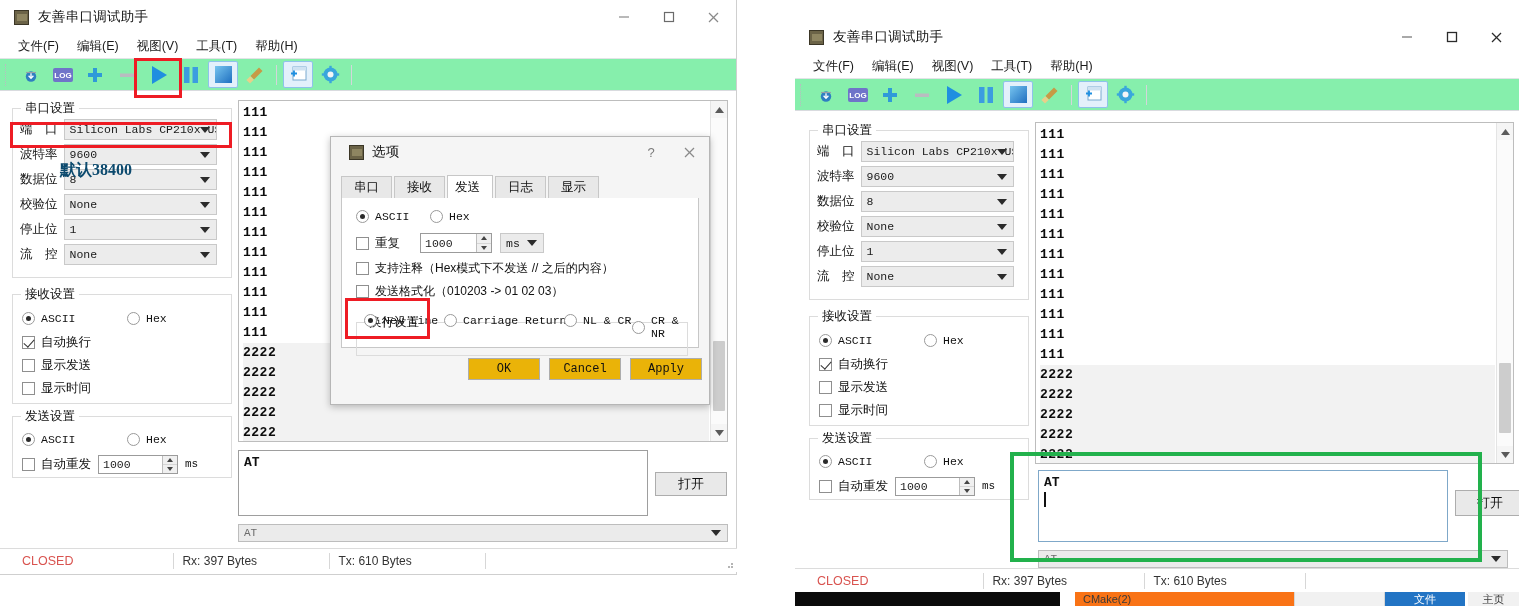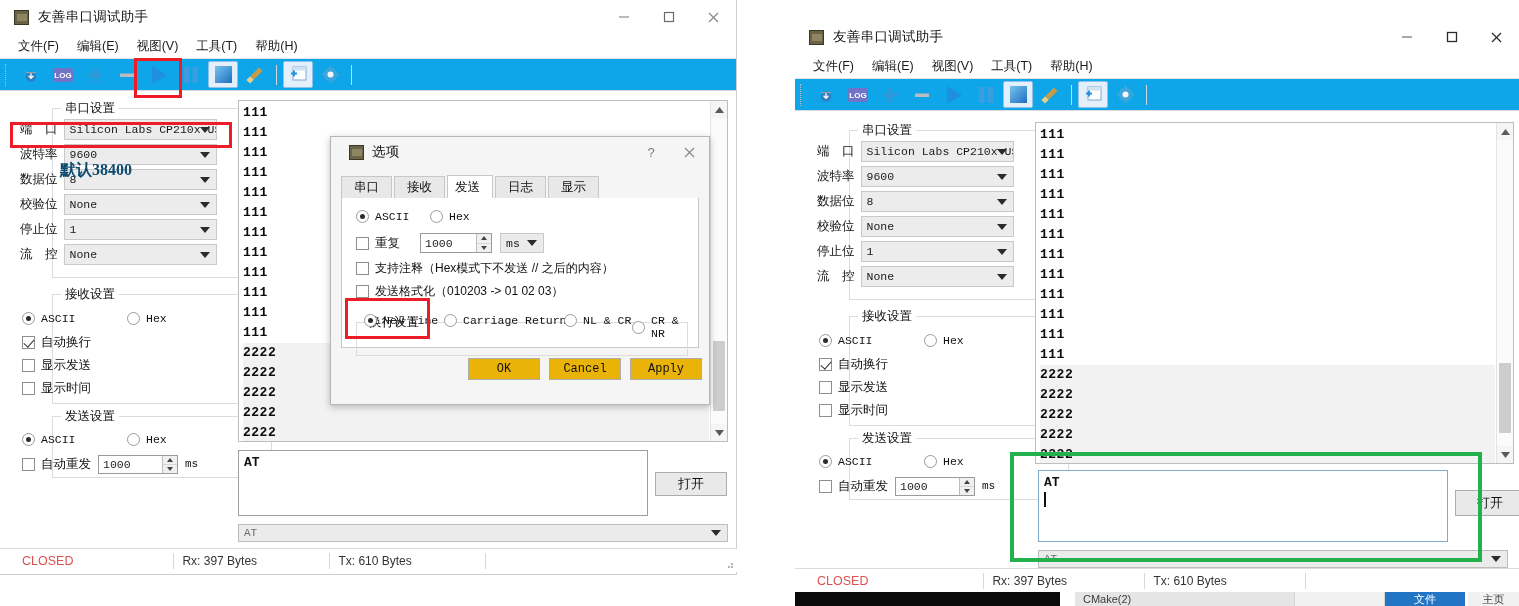--- a/index.html
+++ b/index.html
@@ -29,32 +29,32 @@
   .win-title { font-size: 13.5px; color: #111; letter-spacing: .3px; }
   .wctrls { position: absolute; right: 0; top: 0; height: 34px; display: flex; }
   .wbtn { width: 45px; height: 34px; display:flex; align-items:center; justify-content:center; }
   .wbtn svg { display:block; }
 
   .menubar { height: 24px; display: flex; align-items: center; padding-left: 9px; background:#fff; }
   .menuitem { font-size: 12.5px; color: #1a1a1a; padding: 2px 9px; white-space: nowrap; }
 
   .toolbar {
     height: 33px; display: flex; align-items: center;
-    background: #0ea5e9; border-top: 1px solid #e2e4e7; border-bottom: 1px solid #d9dbdf;
+    background: #86efac; border-top: 1px solid #e2e4e7; border-bottom: 1px solid #d9dbdf;
     padding-left: 5px; gap: 2px; position: relative;
   }
   .grip { width: 6px; height: 22px; border-left: 1px dotted #b9bcc1; margin-right:3px; }
   .tbtn { width: 30px; height: 27px; display:flex; align-items:center; justify-content:center; position:relative; }
   .tbtn.sel { border: 1px solid #8ec2ea; background: #e3f0fb; border-radius: 2px; }
   .tsep { width: 1px; height: 20px; background: #d3d6da; margin: 0 4px; }
 
   
   .panel { position: absolute; }
   .group {
-    position: absolute; border: 1px solid #dcdcdc; background: transparent; margin-left: 40px;
+    position: absolute; border: 1px solid #dcdcdc; background: transparent;
   }
   .group > .glabel {
     position: absolute; top: -9px; left: 8px; background: #fff;
     padding: 0 4px; font-size: 12.5px; color: #111;
   }
   .row { position: absolute; display: flex; align-items: center; }
   .lab { font-size: 12.5px; color: #111; white-space: nowrap; }
 
   .combo {
     height: 21px; background: #ececec; border: 1px solid #c9c9c9;
@@ -809,21 +809,21 @@
       <span class="st-cell" style="width:160px;">Rx: 397 Bytes</span>
       <span class="st-sep"></span>
       <span class="st-cell" style="width:160px;">Tx: 610 Bytes</span>
       <span class="st-sep"></span>
     </div>
   </div>
 
   <div class="ann-green" style="left:1010px; top:452px; width:472px; height:110px; z-index:20;"></div>
 
   <div class="tb-piece" style="left:795px; width:265px; background:#0b0b0b;"></div>
-  <div class="tb-piece" style="left:1075px; width:220px; background:#e5e5e5; border-right:1px solid #d6d6d6;
+  <div class="tb-piece" style="left:1075px; width:220px; background:#f97316; border-right:1px solid #d6d6d6;
               font-size:11px; color:#3a3a3a; padding-left:8px; line-height:14px; overflow:hidden;">
     <span>CMake(2)</span>
   </div>
   <div class="tb-piece" style="left:1295px; width:90px; background:#f1f1f1; border-right:1px solid #d6d6d6;"></div>
   <div class="tb-piece" style="left:1385px; width:80px; background:#2274c4; color:#fff; font-size:11px;
               display:flex; align-items:center; justify-content:center; overflow:hidden;">
     <span>文件</span>
   </div>
   <div class="tb-piece" style="left:1468px; width:51px; background:#f1f1f1; color:#3a3a3a; font-size:11px;
               display:flex; align-items:center; justify-content:center; overflow:hidden;">

